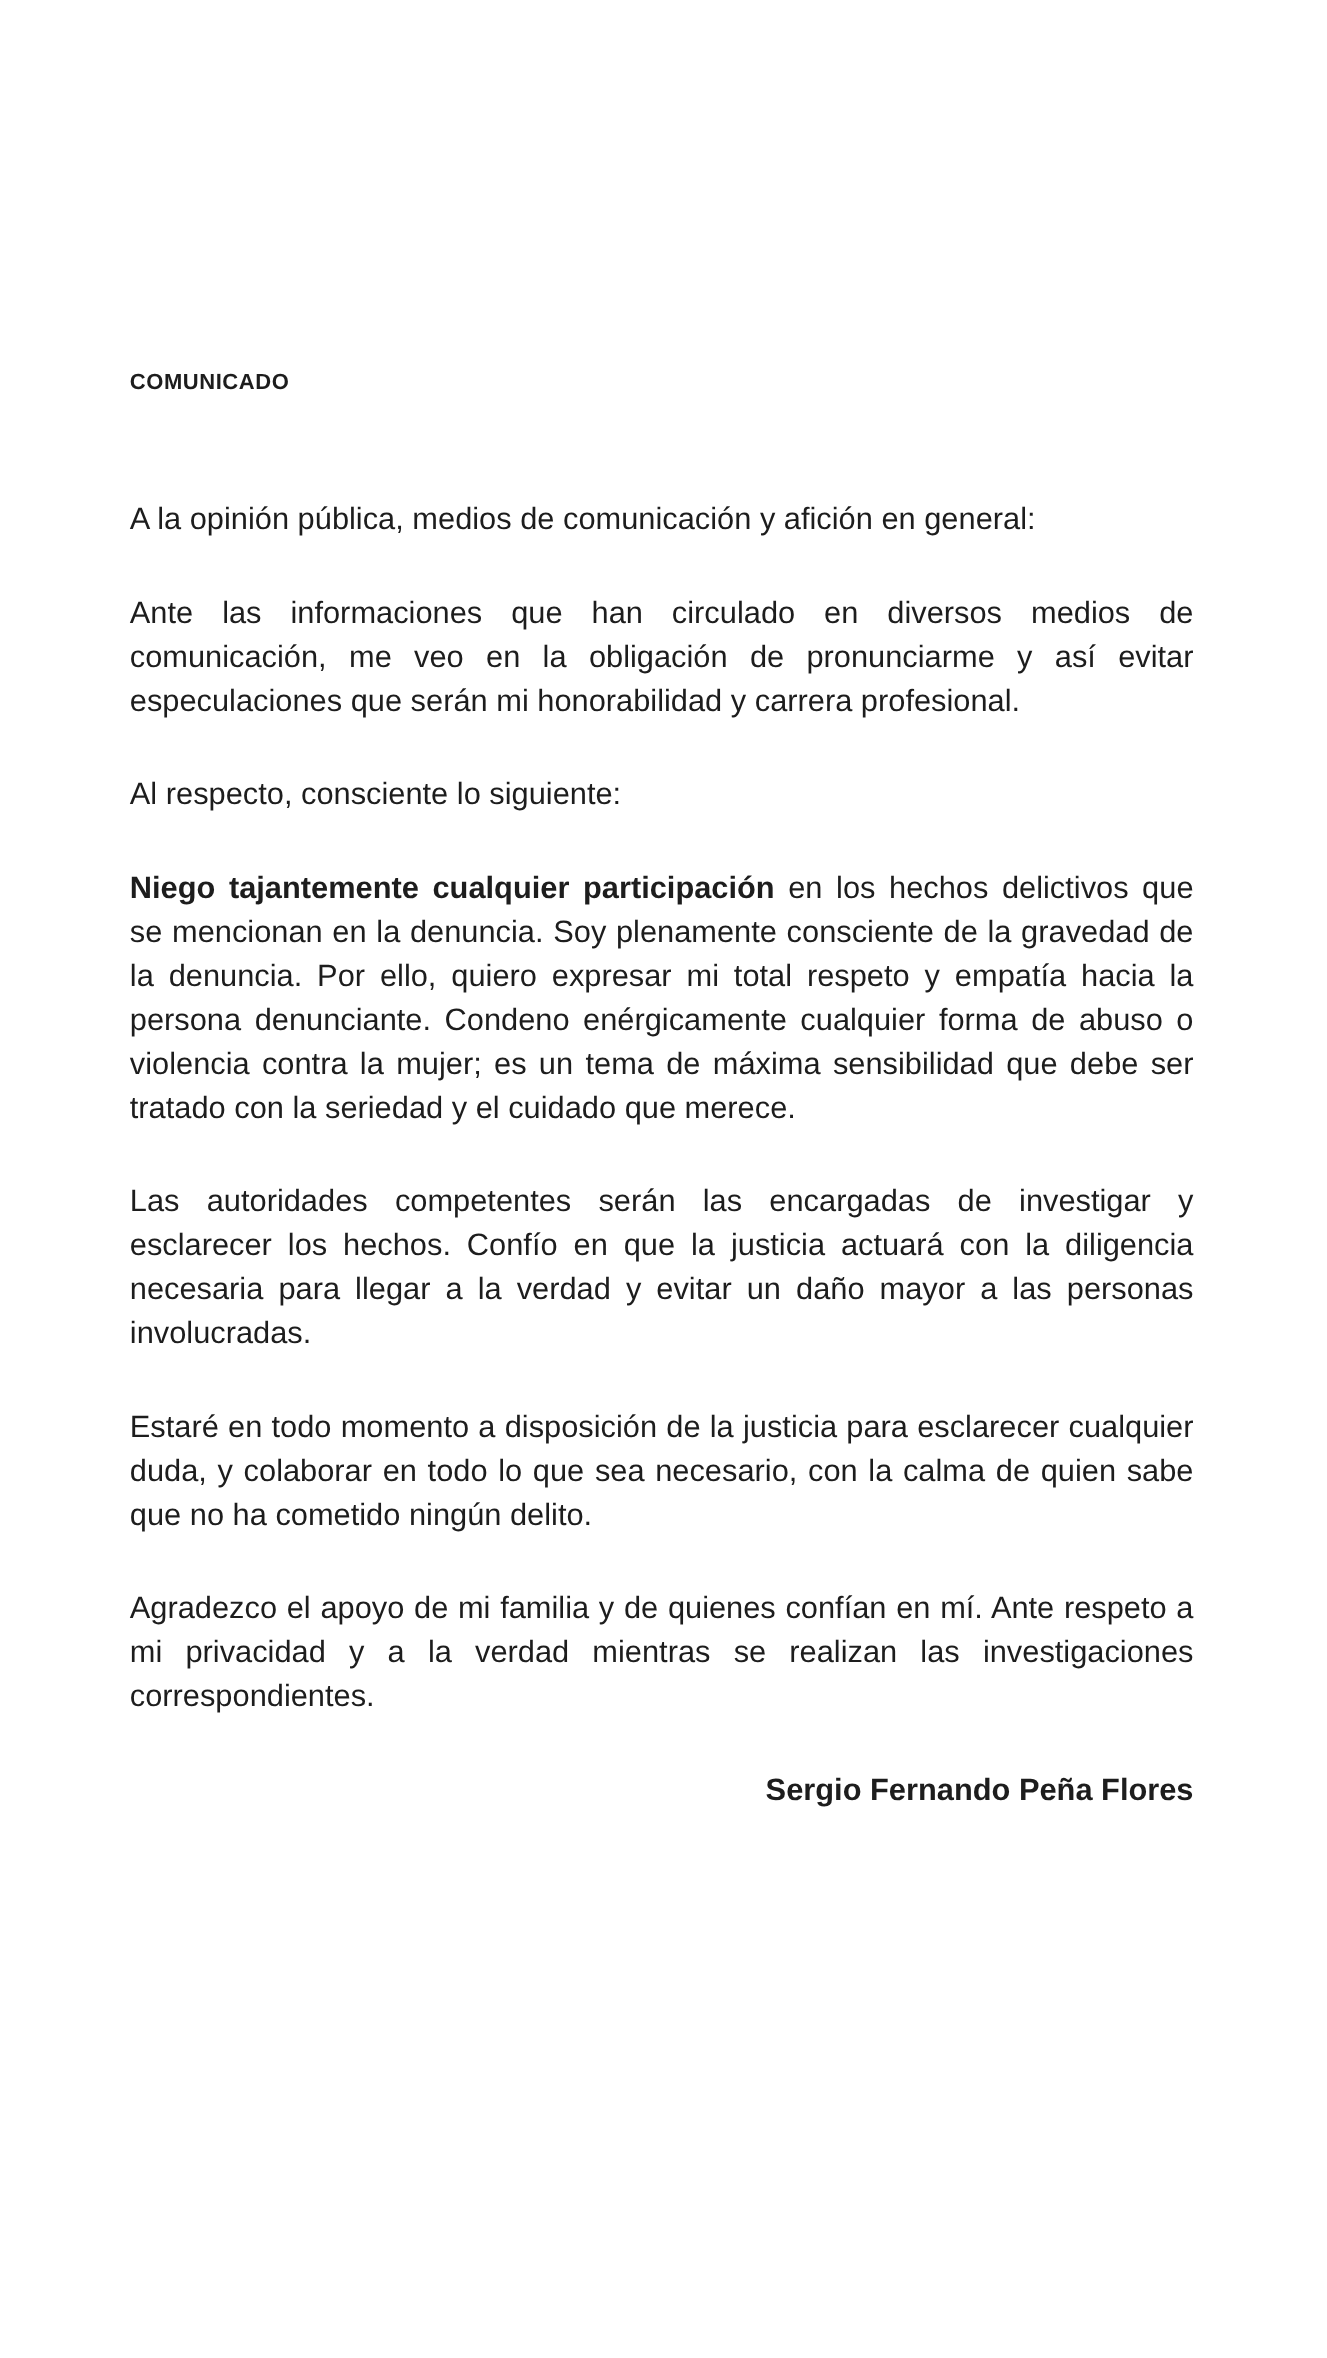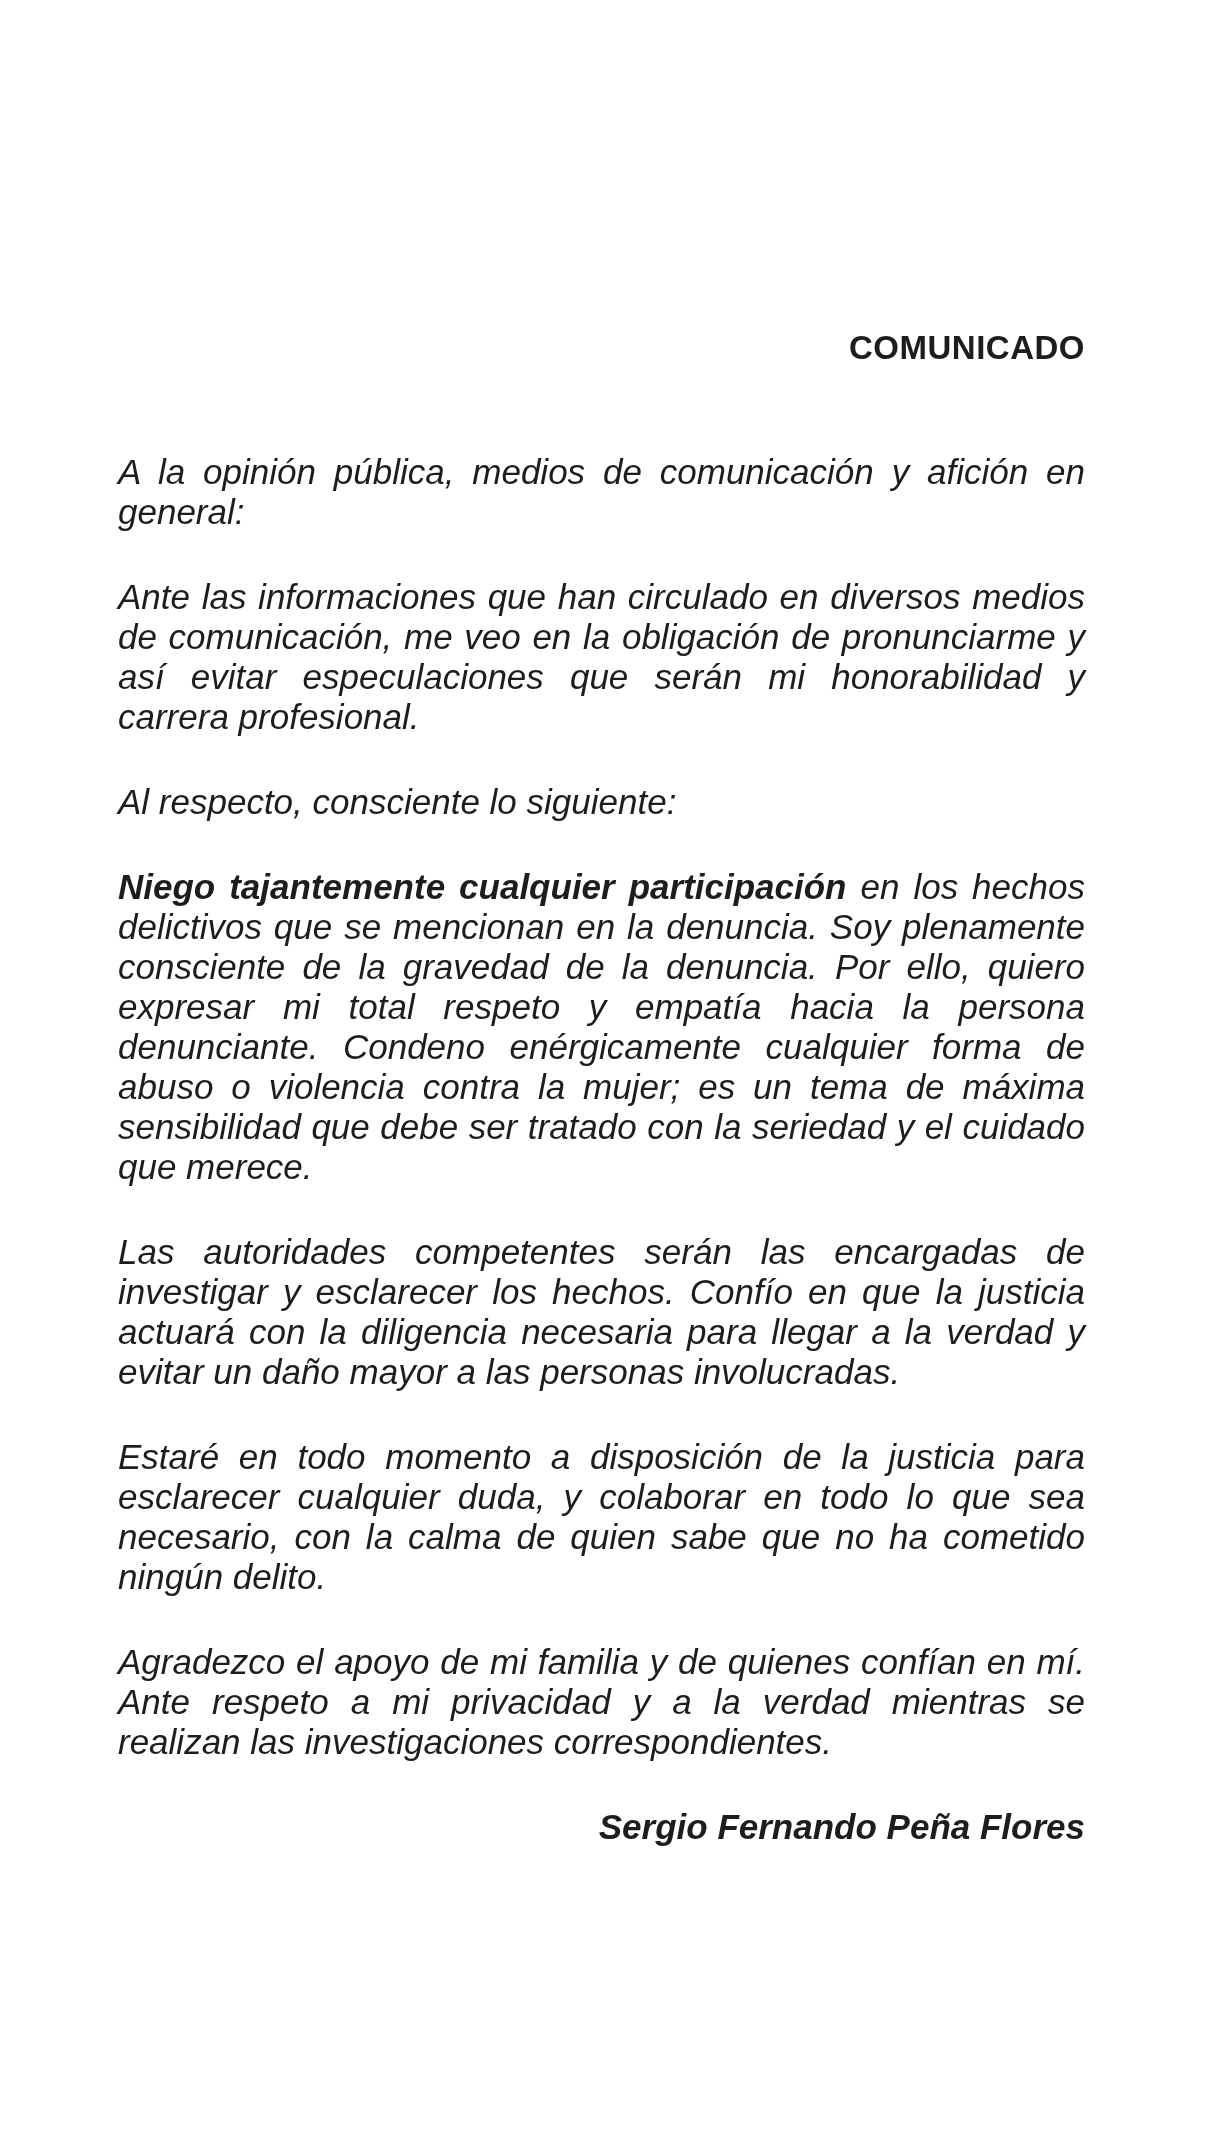--- a/index.html
+++ b/index.html
@@ -15,36 +15,35 @@
     color: #1d1d1d;
   }
   .page {
     box-sizing: border-box;
     width: 1206px;
     height: 2144px;
     padding: 328px 121px 0 118px;
     background: #ffffff;
   }
   .doc-title {
-    font-size: 33px;
+    font-size: 20px;
     line-height: 40px;
     font-weight: 700;
-    text-align: right;
+    text-align: left;
     letter-spacing: 0.5px;
     margin: 0 0 84px 0;
   }
   .doc-body p,
   .closing,
   .signature {
-    font-size: 35px;
+    font-size: 28px;
     line-height: 40px;
     margin: 0 0 45px 0;
     text-align: justify;
     text-justify: inter-word;
-    font-style: italic;
   }
   .doc-body strong {
     font-weight: 700;
   }
   .closing {
     text-align: left;
   }
   .signature {
     font-weight: 700;
     text-align: right;

